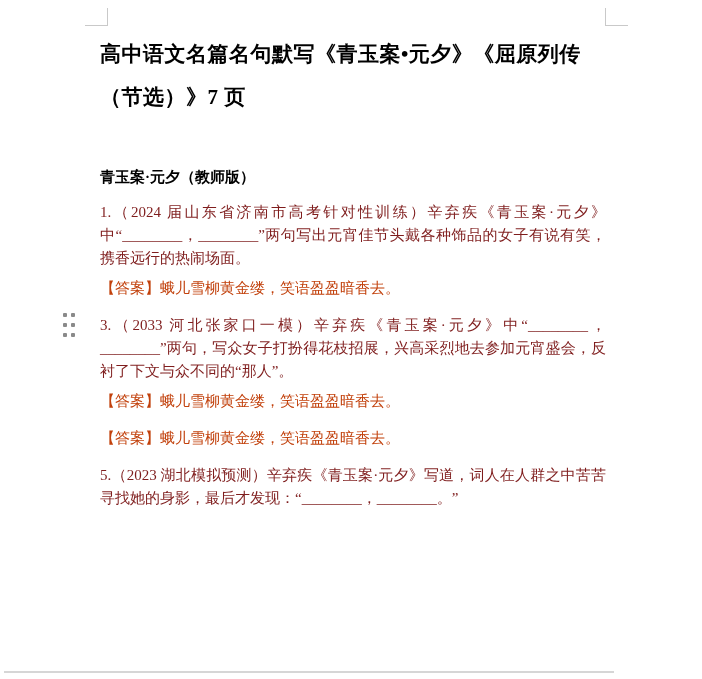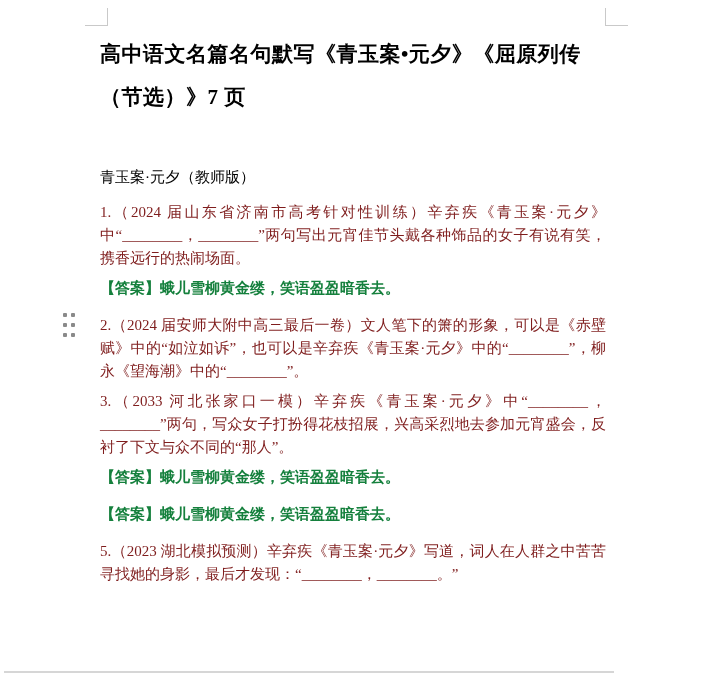--- a/index.html
+++ b/index.html
@@ -63,38 +63,38 @@
   }
   h1.doc-title {
     font-size: 21px;
     font-weight: bold;
     line-height: 43px;
     margin: 0 0 47px 0;
     letter-spacing: 0.5px;
   }
   h2.section-heading {
     font-size: 15px;
-    font-weight: normal;
+    font-weight: bold;
     line-height: 23px;
     margin: 0 0 12px 0;
   }
   p.para {
     font-size: 15px;
     line-height: 23px;
     margin: 0;
     text-align: justify;
   }
   p.question {
     margin-bottom: 7px;
     color: #7f1d1d;
   }
   p.answer {
     margin-bottom: 14px;
-    color: #15803d;
-    font-weight: bold;
+    color: #c2410c;
+    font-weight: normal;
   }
   .bottom-divider {
     position: absolute;
     left: 4px;
     right: 0;
     top: 671px;
     height: 2px;
     background: #d6d6d6;
   }
 </style>
@@ -116,21 +116,20 @@
   </div>
 
   <div class="content">
     <h1 class="doc-title">高中语文名篇名句默写《青玉案•元夕》《屈原列传（节选）》7 页</h1>
 
     <h2 class="section-heading">青玉案·元夕（教师版）</h2>
 
     <p class="para question">1.（2024 届山东省济南市高考针对性训练）辛弃疾《青玉案·元夕》中“________，________”两句写出元宵佳节头戴各种饰品的女子有说有笑，携香远行的热闹场面。</p>
     <p class="para answer">【答案】蛾儿雪柳黄金缕，笑语盈盈暗香去。</p>
 
-    <p class="para question">2.（2024 届安师大附中高三最后一卷）文人笔下的箫的形象，可以是《赤壁赋》中的“如泣如诉”，也可以是辛弃疾《青玉案·元夕》中的“________”，柳永《望海潮》中的“________”。</p>
 
     <p class="para question">3.（2033 河北张家口一模）辛弃疾《青玉案·元夕》中“________，________”两句，写众女子打扮得花枝招展，兴高采烈地去参加元宵盛会，反衬了下文与众不同的“那人”。</p>
     <p class="para answer">【答案】蛾儿雪柳黄金缕，笑语盈盈暗香去。</p>
 
     <p class="para answer">【答案】蛾儿雪柳黄金缕，笑语盈盈暗香去。</p>
 
     <p class="para question">5.（2023 湖北模拟预测）辛弃疾《青玉案·元夕》写道，词人在人群之中苦苦寻找她的身影，最后才发现：“________，________。”</p>
 
   </div>
 

